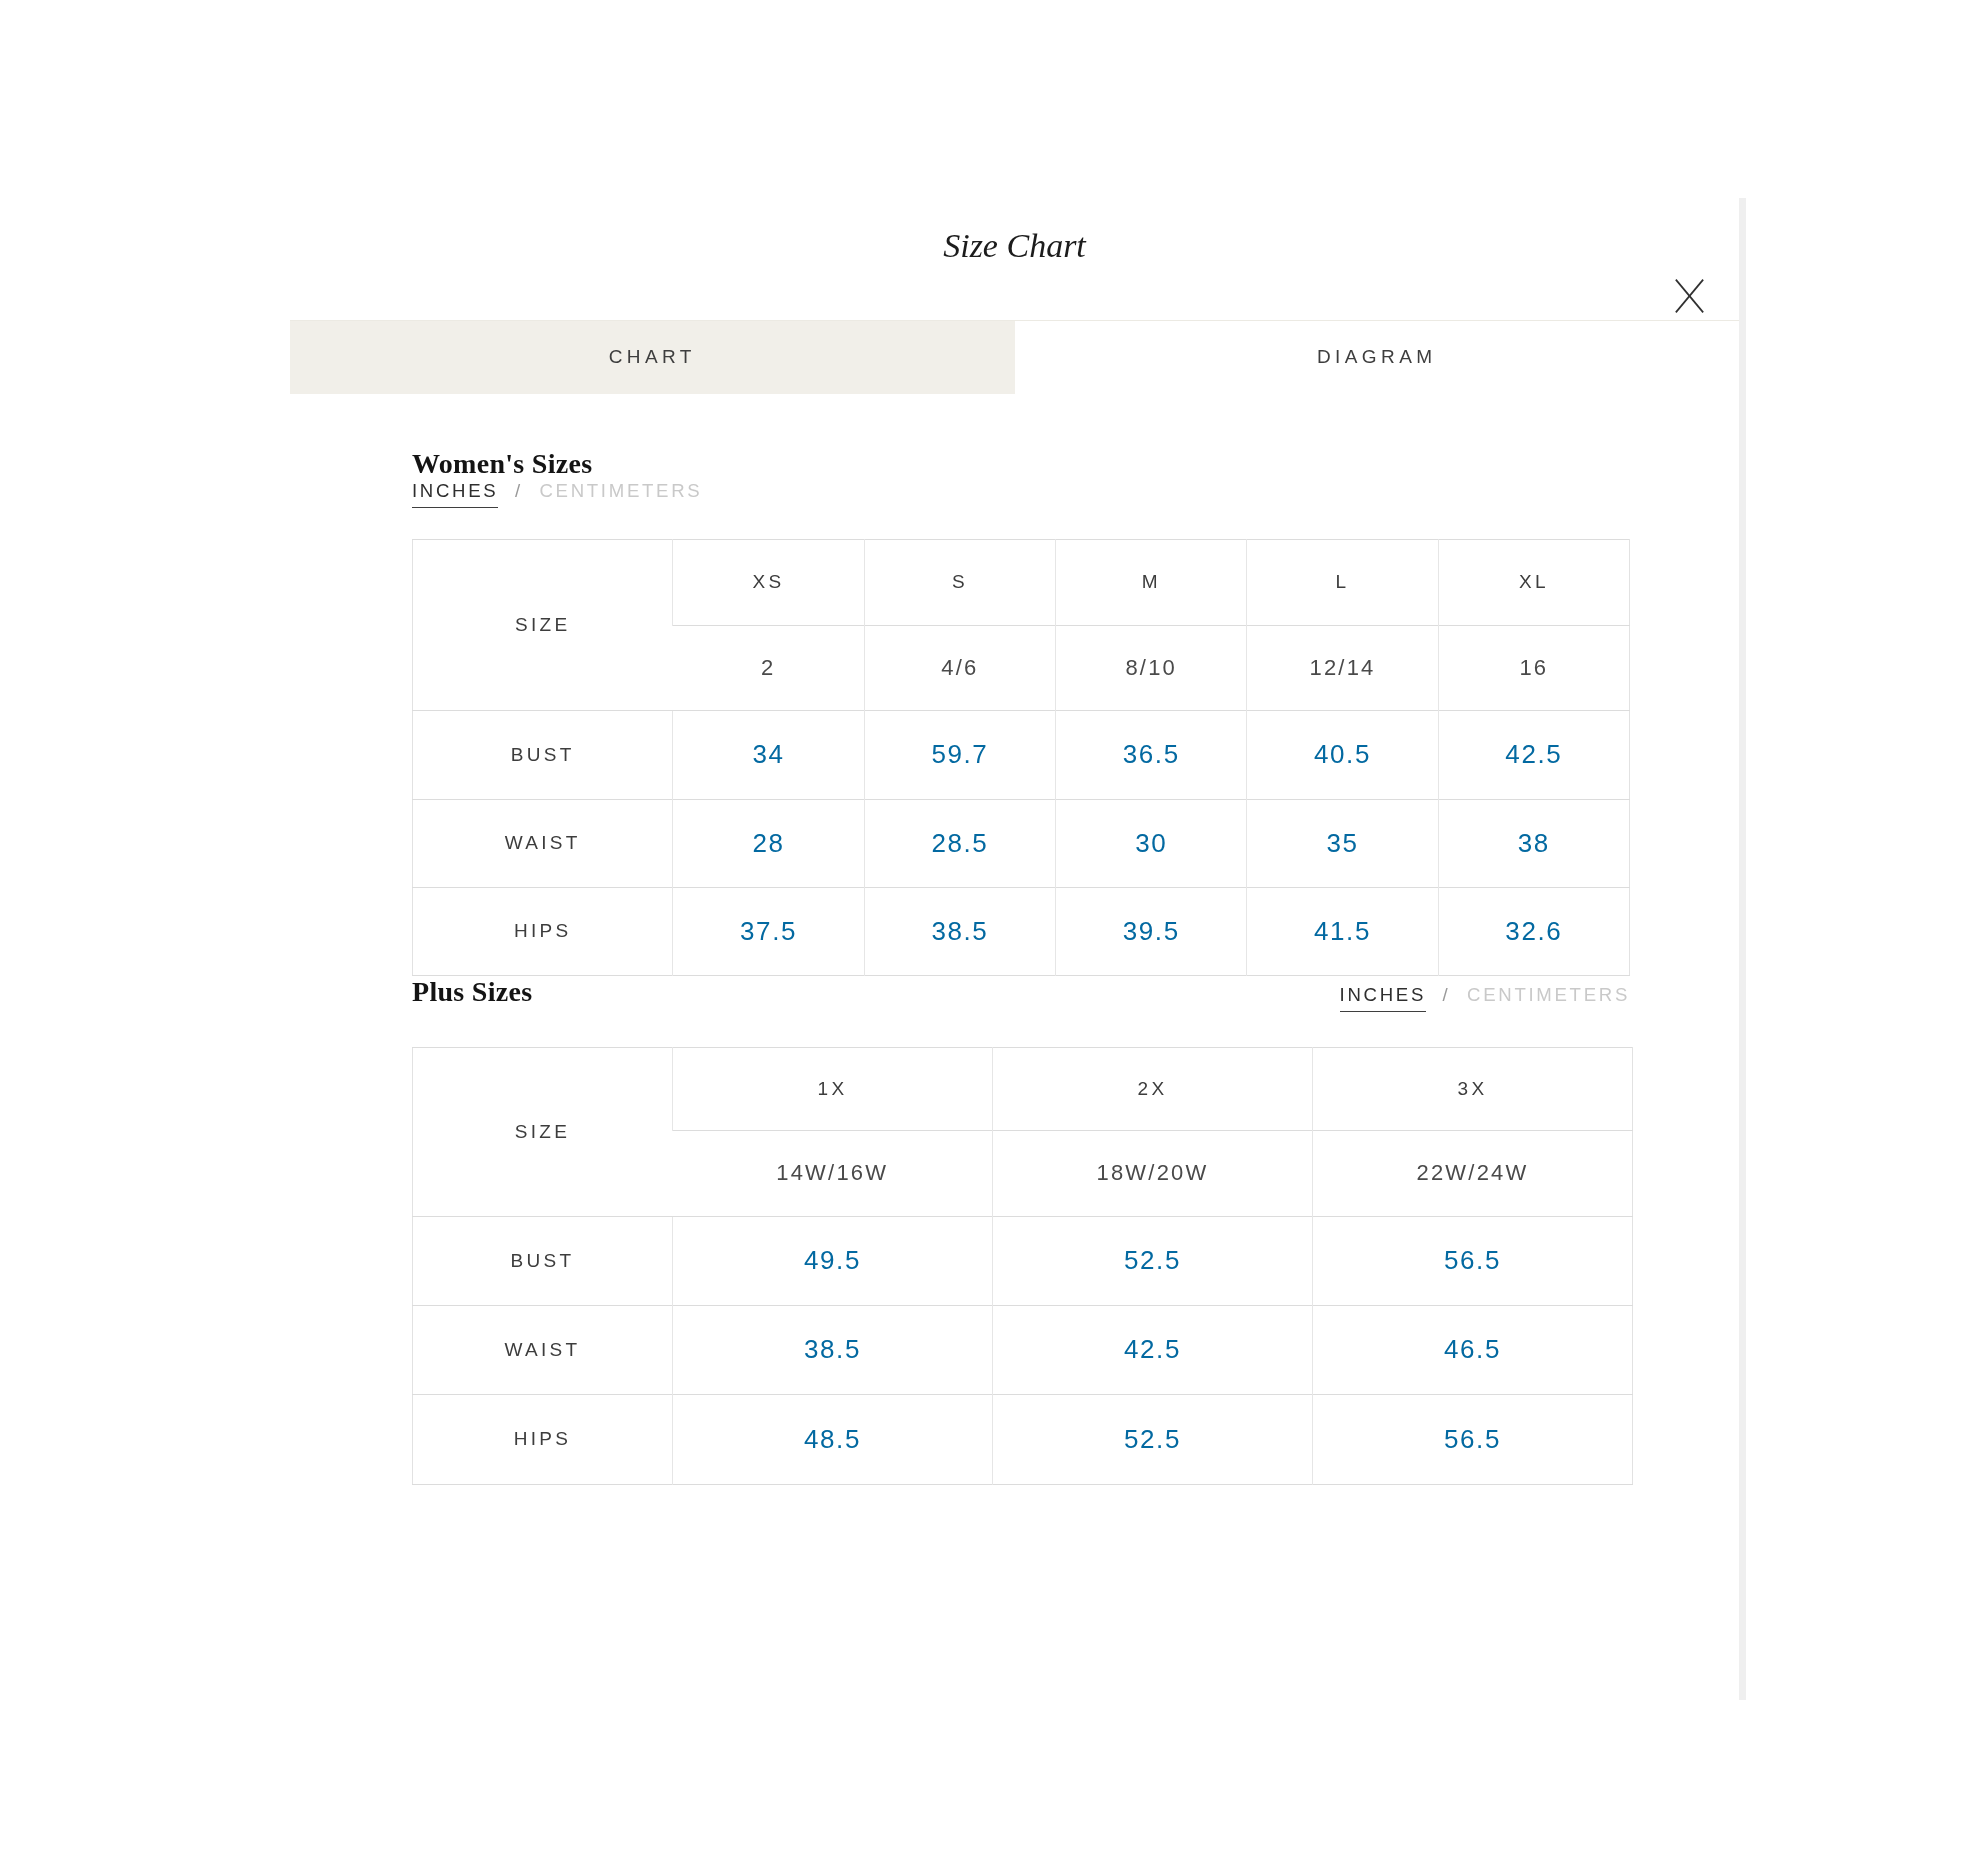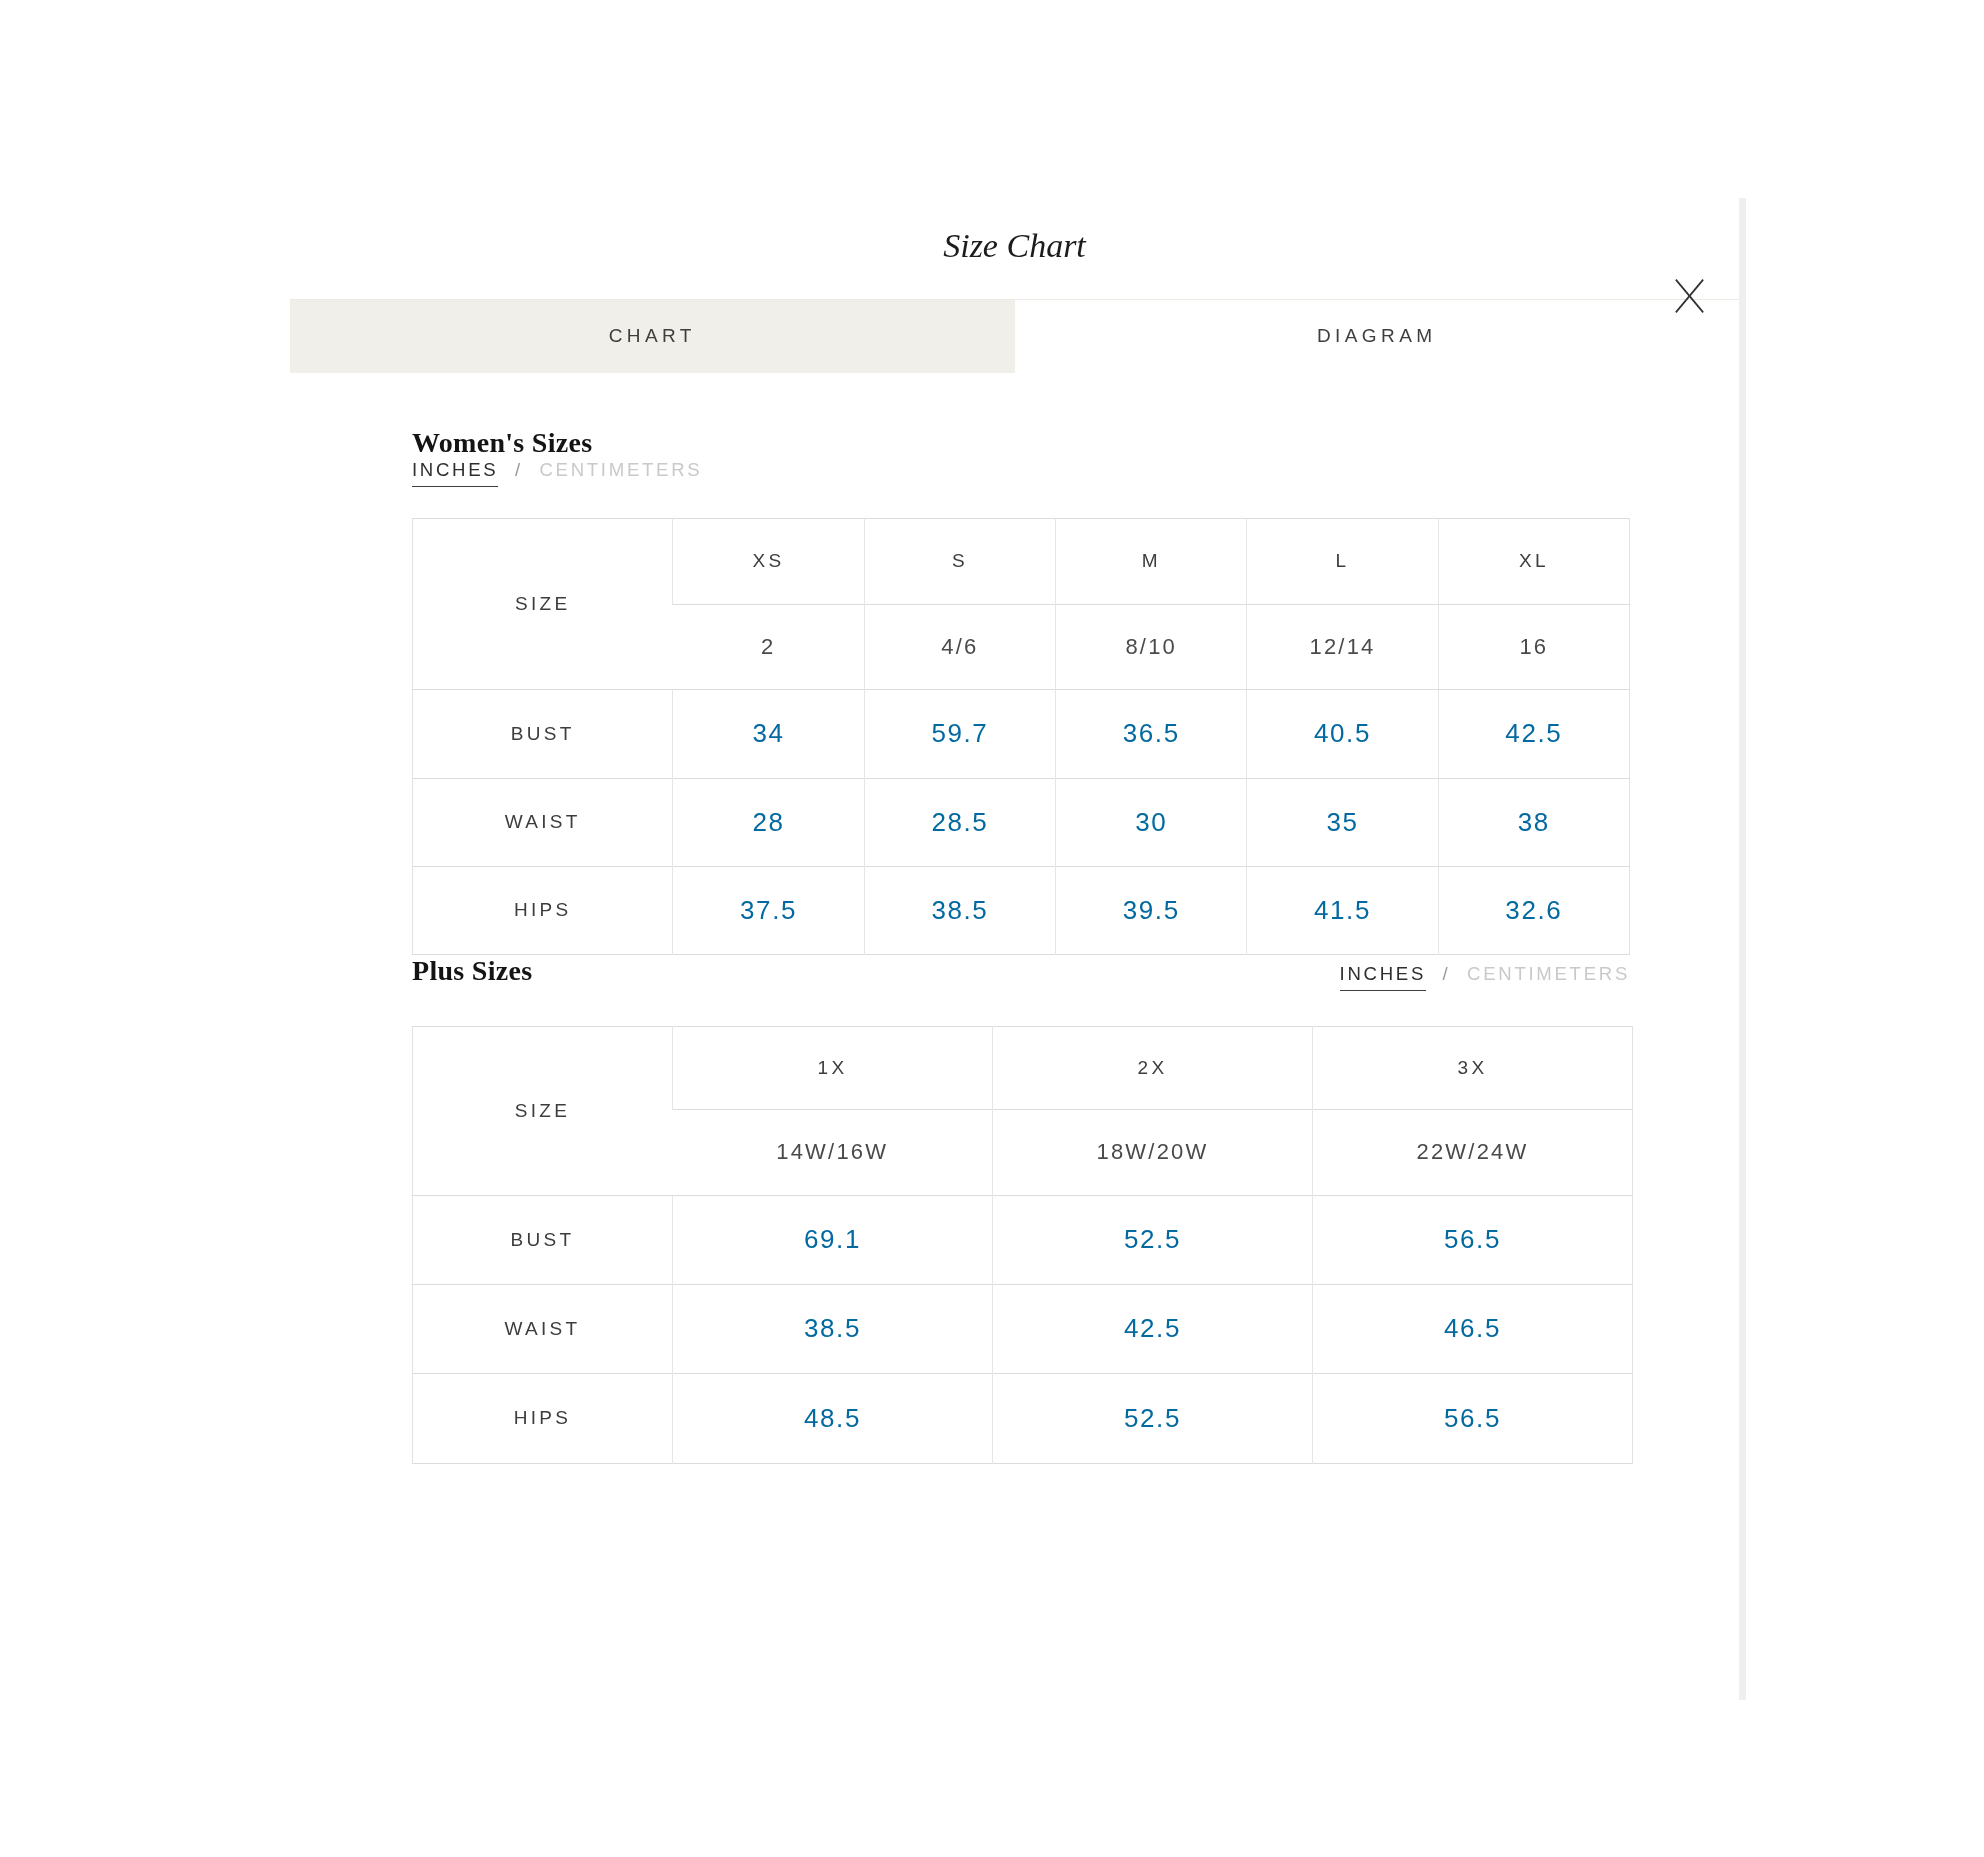--- a/index.html
+++ b/index.html
@@ -20,21 +20,21 @@
     margin:30px 0 0 0; text-align:center;
     font-family:"Liberation Serif", serif; font-style:italic; font-weight:400;
     font-size:34px; line-height:1.05; color:#1c1c1c;
   }
   .close-btn {
     position:absolute; top:48px; right:32px; width:35px; height:39px;
     background:none; border:none; padding:2.2px; cursor:pointer;
   }
   .close-btn svg { display:block; width:31px; height:36px; }
   .tabs {
-    display:flex; margin-top:35px; height:73px;
+    display:flex; margin-top:56px; height:73px;
     border-top:1.1px solid #eceae3;
   }
   .tab {
     flex:1; display:flex; align-items:center; justify-content:center;
     font-size:19px; letter-spacing:4.4px; color:#3e3e3e; cursor:pointer;
     background:#ffffff;
   }
   .tab.active { background:#f1efe9; }
   .content { padding:0 109px 0 122px; }
   .section-head {
@@ -195,21 +195,21 @@
           <td class="lbl">2X</td>
           <td class="lbl">3X</td>
         </tr>
         <tr>
           <td class="subnum">14W/16W</td>
           <td class="subnum">18W/20W</td>
           <td class="subnum">22W/24W</td>
         </tr>
         <tr>
           <td class="lbl">BUST</td>
-          <td class="num">69.1</td>
+          <td class="num">49.5</td>
           <td class="num">52.5</td>
           <td class="num">56.5</td>
         </tr>
         <tr>
           <td class="lbl">WAIST</td>
           <td class="num">38.5</td>
           <td class="num">42.5</td>
           <td class="num">46.5</td>
         </tr>
         <tr>

